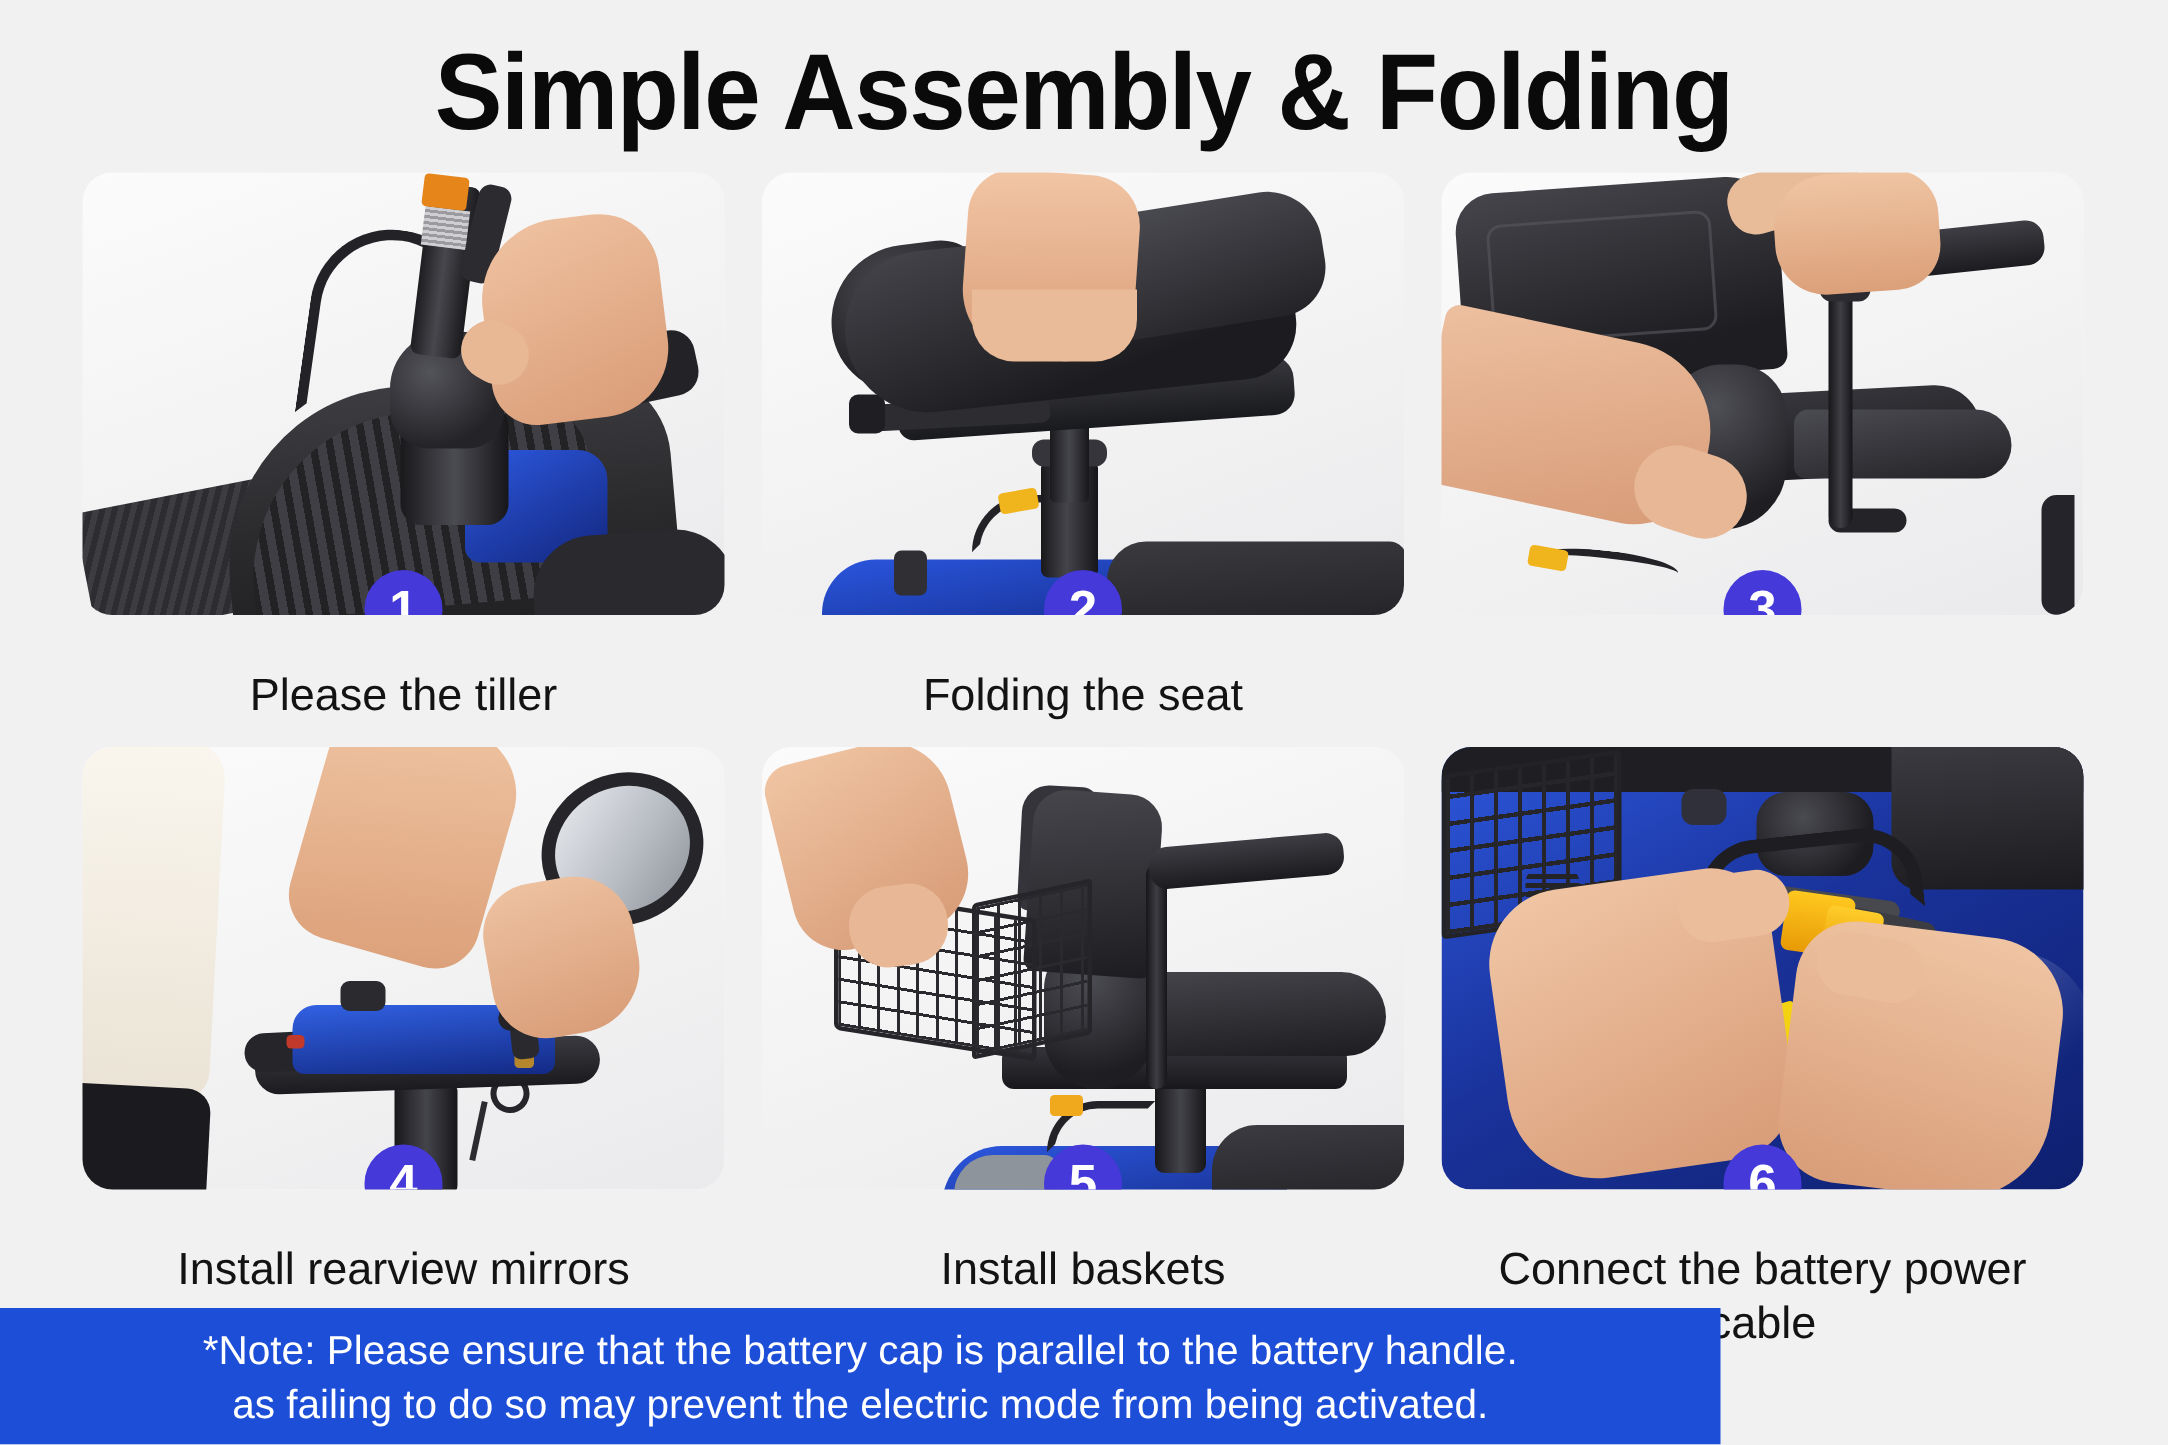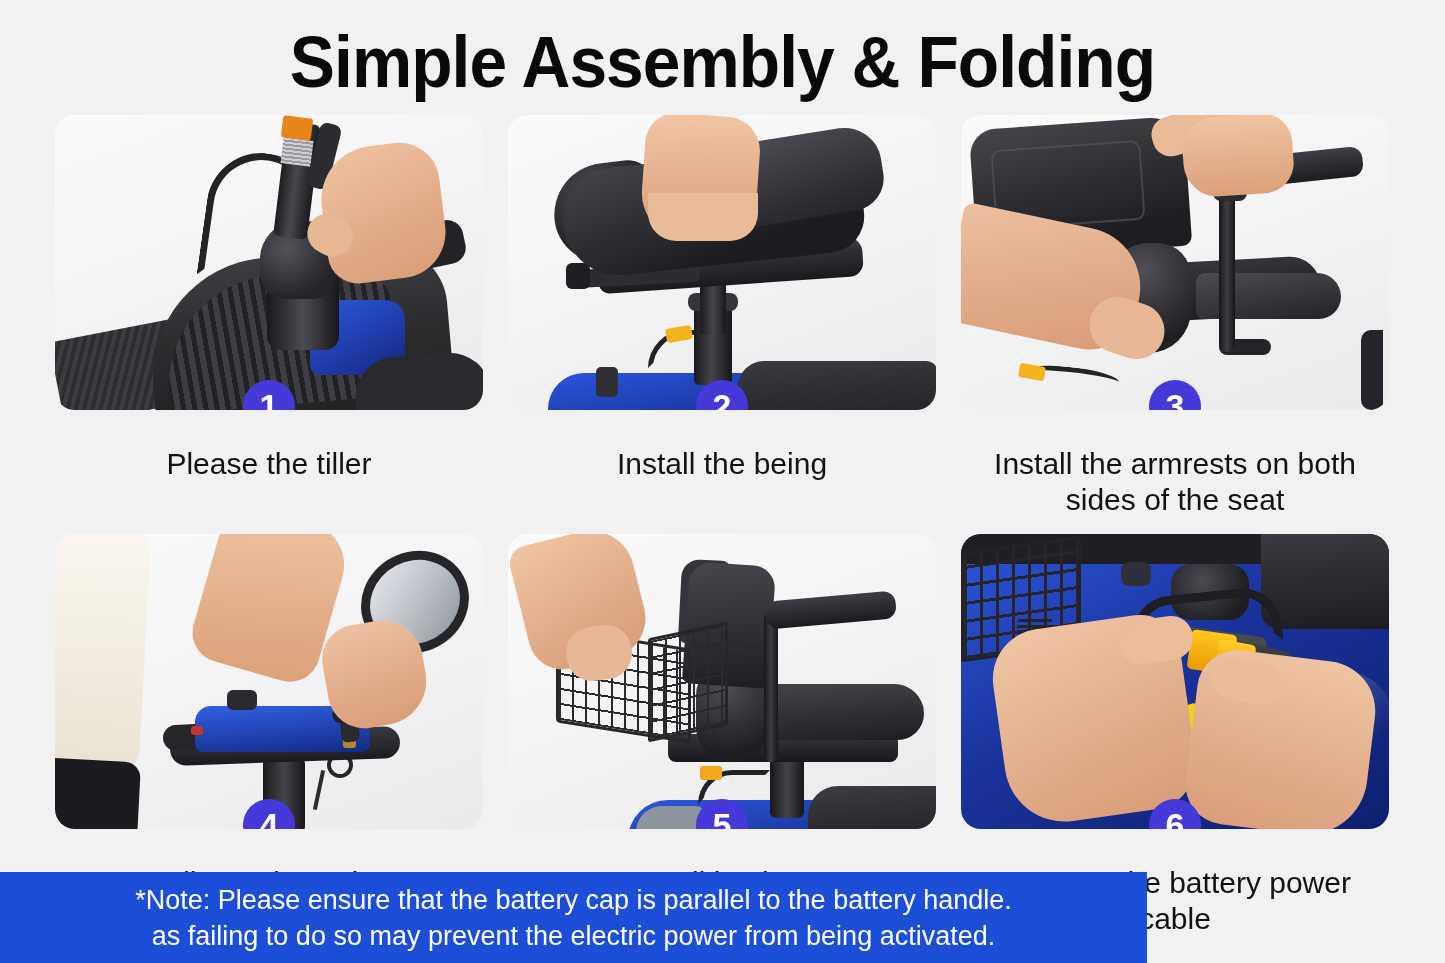--- a/index.html
+++ b/index.html
@@ -342,21 +342,21 @@
         <div class="p2-rail"></div>
         <div class="p2-knob"></div>
         <div class="p2-back"></div>
         <div class="p2-cushion"></div>
         <div class="p2-cushion2"></div>
         <div class="p2-hand"></div>
         <div class="p2-fingers"></div>
       </div>
       <div class="badge">2</div>
     </div>
-    <div class="caption">Install the being</div>
+    <div class="caption">Folding the seat</div>
   </div>
 
   <div class="step-card">
     <div class="photo">
       <div class="scene">
         <div class="bgwhite"></div>
         <div class="p3-far"></div>
         <div class="p3-seat"></div>
         <div class="p3-cushion"></div>
         <div class="p3-back"></div>
@@ -368,22 +368,20 @@
         <div class="p3-armpad"></div>
         <div class="p3-armR"></div>
         <div class="p3-handR"></div>
         <div class="p3-handL"></div>
         <div class="p3-fingersL"></div>
         <div class="p3-cable"></div>
         <div class="p3-conn"></div>
       </div>
       <div class="badge">3</div>
     </div>
-    <div class="caption">Install the armrests on both
-sides of the seat</div>
   </div>
 
   <div class="step-card">
     <div class="photo">
       <div class="scene">
         <div class="bgwhite"></div>
         <div class="p4-sleeve"></div>
         <div class="p4-pants"></div>
         <div class="p4-stemmain"></div>
         <div class="p4-keystem"></div>
@@ -457,14 +455,14 @@
       </div>
       <div class="badge">6</div>
     </div>
     <div class="caption">Connect the battery power cable</div>
   </div>
 
 </div>
 
 <div class="note-bar">
   <div class="note-line">*Note: Please ensure that the battery cap is parallel to the battery handle.</div>
-  <div class="note-line">as failing to do so may prevent the electric power from being activated.</div>
+  <div class="note-line">as failing to do so may prevent the electric mode from being activated.</div>
 </div>
 
 </body></html>

